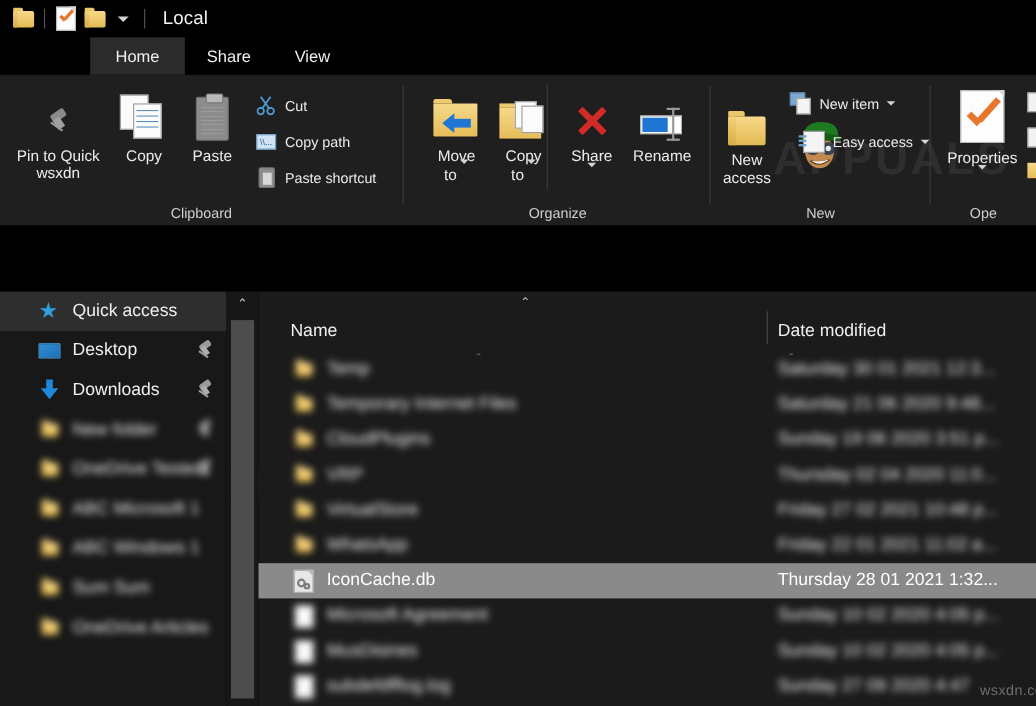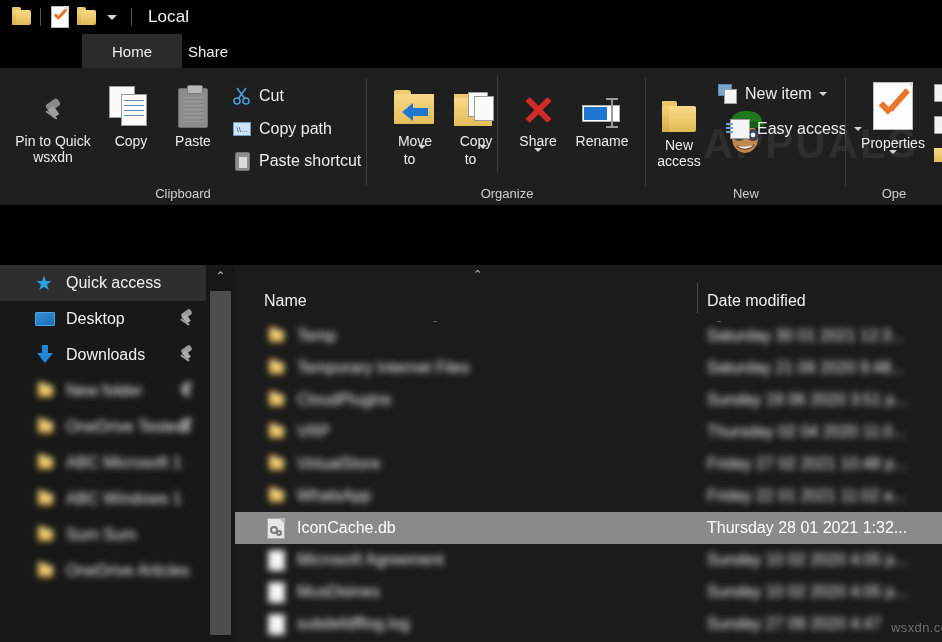--- a/index.html
+++ b/index.html
@@ -79,21 +79,21 @@
 
   .bigbtn { position: absolute; display: flex; flex-direction: column; align-items: center;
             width: 86px; top: 10px; cursor: default; }
   .bigbtn .ic { height: 50px; display: flex; align-items: flex-end; justify-content: center; }
   .bigbtn .lb { margin-top: 5px; font-size: 14px; color: #ececec; line-height: 16px;
                 text-align: center; }
   .bigbtn .lb .cd { display: inline-block; vertical-align: 2px; margin-left: 3px; }
 
   .smbtn { position: absolute; display: flex; align-items: center; gap: 7px; cursor: default; }
   .smbtn .ic { width: 20px; height: 20px; display: flex; align-items: center; justify-content: center; }
-  .smbtn .lb { font-size: 16px; color: #ececec; white-space: nowrap; }
+  .smbtn .lb { font-size: 13px; color: #ececec; white-space: nowrap; }
 
   
   .pin { position: relative; width: 24px; height: 28px; }
   .pin .head { position: absolute; left: 5px; top: 1px; width: 14px; height: 8px;
     background: #8a8a8a; transform: rotate(-35deg); border-radius: 2px; }
   .pin .body { position: absolute; left: 9px; top: 7px; width: 7px; height: 10px;
     background: #a0a0a0; transform: rotate(-35deg); }
   .pin .needle { position: absolute; left: 4px; top: 14px; width: 13px; height: 2px;
     background: #9a9a9a; transform: rotate(35deg); }
 
@@ -281,22 +281,23 @@
         <div class="folder"></div>
       </div>
     <div class="qa-icon">
         <div class="caret-dn"></div>
       </div>
     <div class="qa-sep"></div>
     <div class="win-title">Local</div>
   </div>
 
   <div class="tabbar">
-    <div class="tab active" style="left:82px;width:100px">Home</div>
+    <div class="tab active" style="left:82px;width:86px">Home</div>
     <div class="tab" style="left:168px;width:80px">Share</div>
+    <div class="tab" style="left:248px;width:72px">View</div>
   </div>
 
   <div class="ribbon">
 
     <div class="wm-appuals">APPUALS</div>
     <svg class="mascot" viewBox="0 0 46 48">
       <ellipse cx="23" cy="30" rx="13" ry="15" fill="#c08a4e"></ellipse>
       <path d="M8 16 Q10 3 24 3 Q40 3 40 15 Q40 19 36 19 L12 19 Q8 19 8 16Z" fill="#1f7a1f"></path>
       <path d="M6 15 Q22 10 42 16 L42 20 L6 20Z" fill="#145c14"></path>
       <circle cx="17" cy="27" r="6" fill="#2e3b52" opacity="0.9"></circle>

